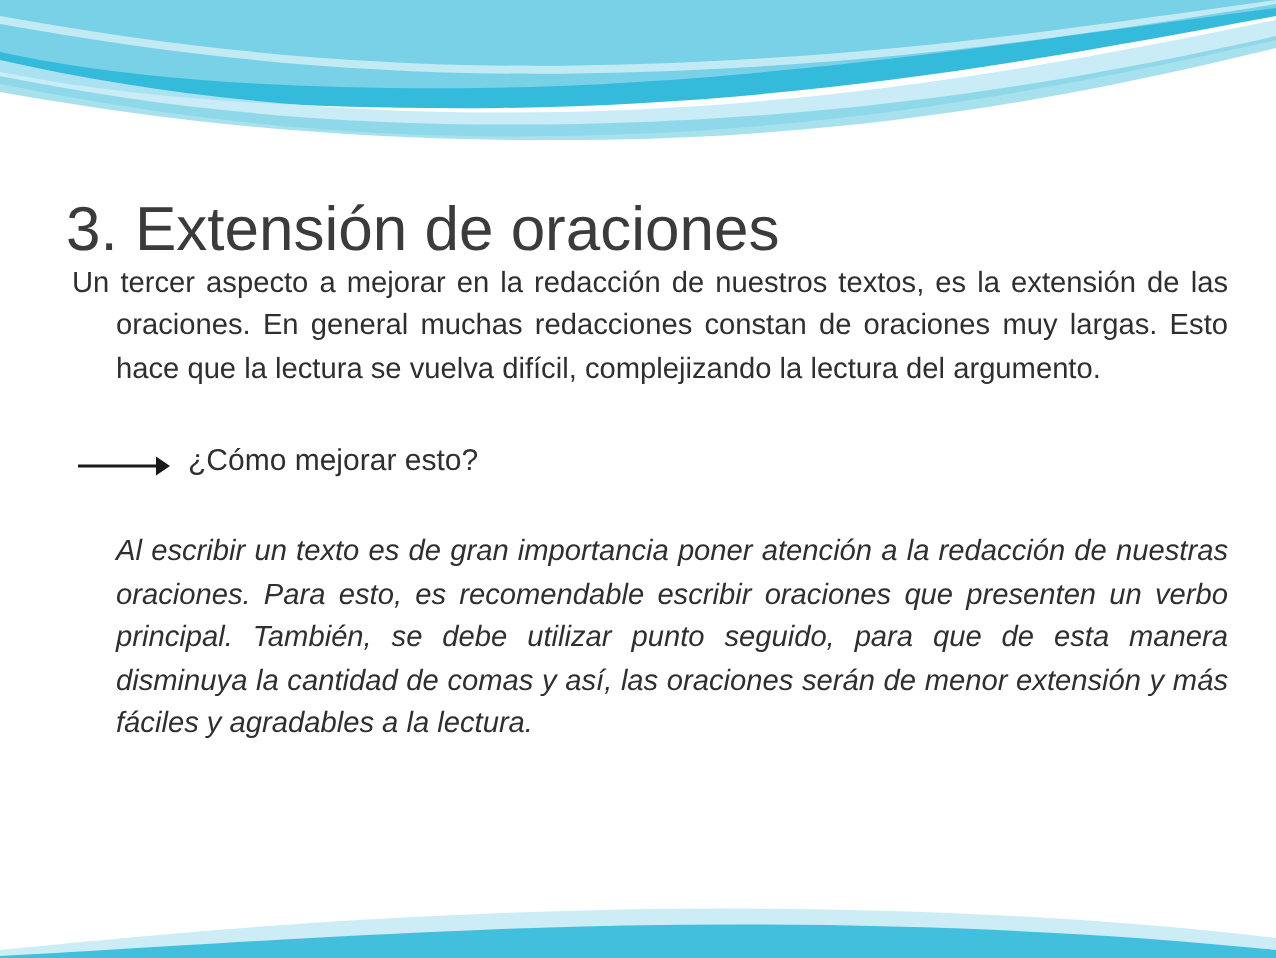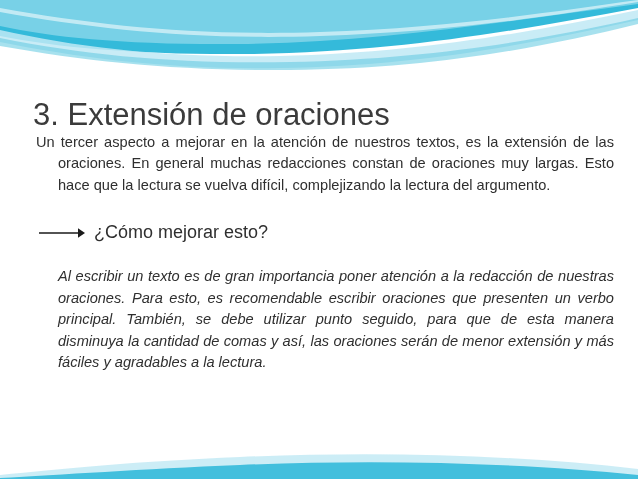--- a/index.html
+++ b/index.html
@@ -71,21 +71,21 @@
   }
   .arrow {
     position: absolute;
     left: 2px;
     top: 4px;
   }
   .question-text {
     position: absolute;
     left: 58px;
     top: 0px;
-    font-size: 18px;
+    font-size: 15px;
     color: #2f2f2f;
   }
   .para-2 {
     margin-top: 22px;
     padding-left: 22px;
     font-style: italic;
   }
 </style>
 </head>
 <body>
@@ -99,21 +99,21 @@
       <path d="M0,30 C80,48 170,58 280,56 C420,53 530,32 638,10 L638,20 C530,44 420,66 280,68 C170,70 80,58 0,42 Z" fill="#bfe9f4" opacity="0.85"></path>
       <path d="M0,38 C90,56 180,64 290,62 C430,59 540,40 638,18 L638,24 C540,48 430,69 290,70 C180,71 90,62 0,46 Z" fill="#5ec8e0" opacity="0.55"></path>
       <path d="M0,8 C100,26 200,36 320,32 C450,28 550,12 638,0 L638,2 C550,16 450,32 320,36 C200,40 100,30 0,12 Z" fill="#ffffff" opacity="0.55"></path>
     </svg>
   </div>
 
   <h1 class="title">3. Extensión de oraciones</h1>
 
   <div class="body-area">
 
-    <p class="para hang">Un tercer aspecto a mejorar en la atención de nuestros textos, es la extensión de las oraciones. En general muchas redacciones constan de oraciones muy largas. Esto hace que la lectura se vuelva difícil, complejizando la lectura  del argumento.</p>
+    <p class="para hang">Un tercer aspecto a mejorar en la redacción de nuestros textos, es la extensión de las oraciones. En general muchas redacciones constan de oraciones muy largas. Esto hace que la lectura se vuelva difícil, complejizando la lectura  del argumento.</p>
 
     <div class="question-row">
       <span class="arrow">
         <svg width="48" height="14" viewBox="0 0 48 14" xmlns="http://www.w3.org/2000/svg">
           <line x1="1" y1="7" x2="40" y2="7" stroke="#1a1a1a" stroke-width="1.6"></line>
           <polygon points="40,2.2 47,7 40,11.8" fill="#1a1a1a"></polygon>
         </svg>
       </span>
       <span class="question-text">¿Cómo mejorar esto?</span>
     </div>

